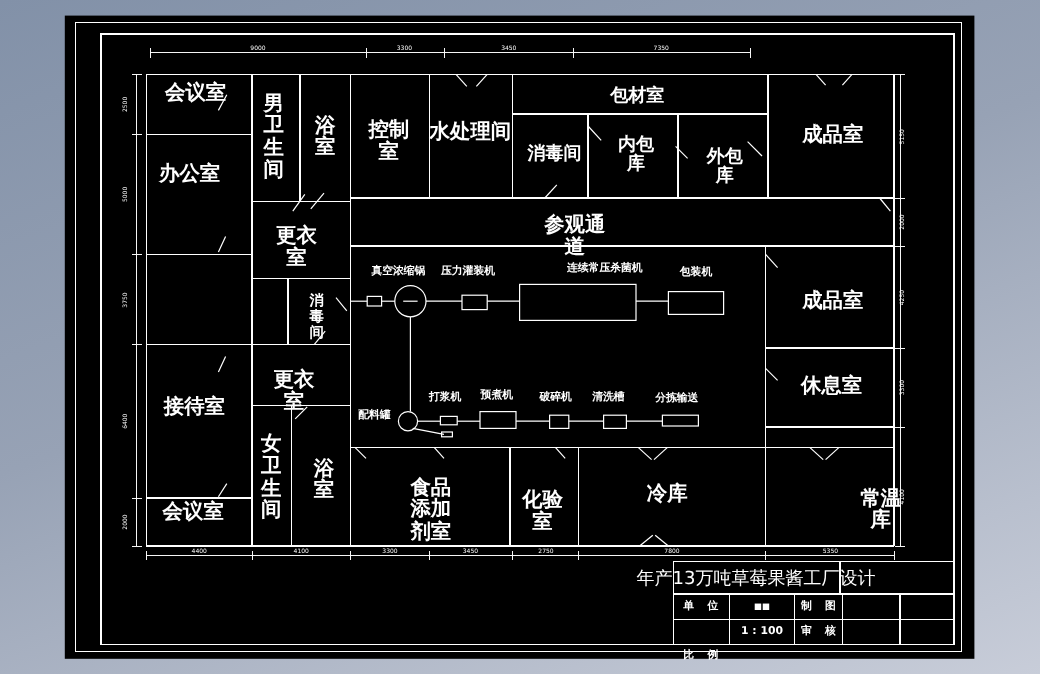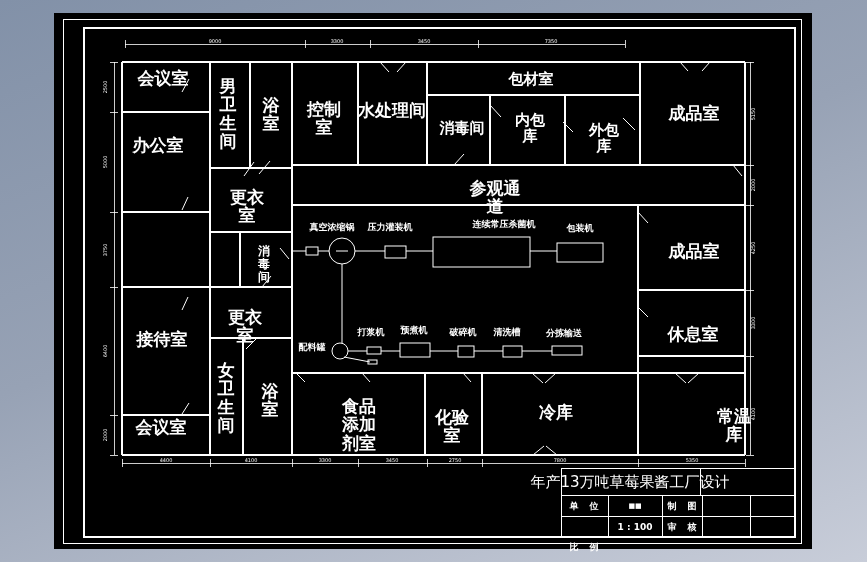--- a/index.html
+++ b/index.html
@@ -204,24 +204,24 @@
       <div class="plabel" style="left: 324px; top: 118px;">控制
 室</div>
       <div class="plabel" style="left: 392px; top: 110px;">水处理间</div>
       <div class="plabel" style="left: 462px; top: 128px; font-size: 15px;">消毒间</div>
       <div class="plabel" style="left: 531px; top: 79px; font-size: 15px;">包材室</div>
       <div class="plabel" style="left: 530px; top: 128px; font-size: 15px;">内包
 库</div>
       <div class="plabel" style="left: 604px; top: 138px; font-size: 15px;">外包
 库</div>
       <div class="plabel" style="left: 694px; top: 113px;">成品室</div>
-      <div class="plabel" style="left: 495px; top: 197px;">参观通
+      <div class="plabel" style="left: 479px; top: 197px;">参观通
 道</div>
       <div class="plabel" style="left: 694px; top: 251px;">成品室</div>
-      <div class="plabel" style="left: 693px; top: 334px;">休息室</div>
+      <div class="plabel" style="left: 693px; top: 322px;">休息室</div>
       <div class="plabel" style="left: 359px; top: 425px;">食品
 添加
 剂室</div>
       <div class="plabel" style="left: 452px; top: 426px;">化验
 室</div>
       <div class="plabel" style="left: 556px; top: 412px;">冷库</div>
       <div class="plabel" style="left: 689px; top: 425px; margin-left: 45px;">常温
 库</div>
       <div class="eqlabel" style="left: 332px; top: 227px;">真空浓缩锅</div>
       <div class="eqlabel" style="left: 390px; top: 227px;">压力灌装机</div>

